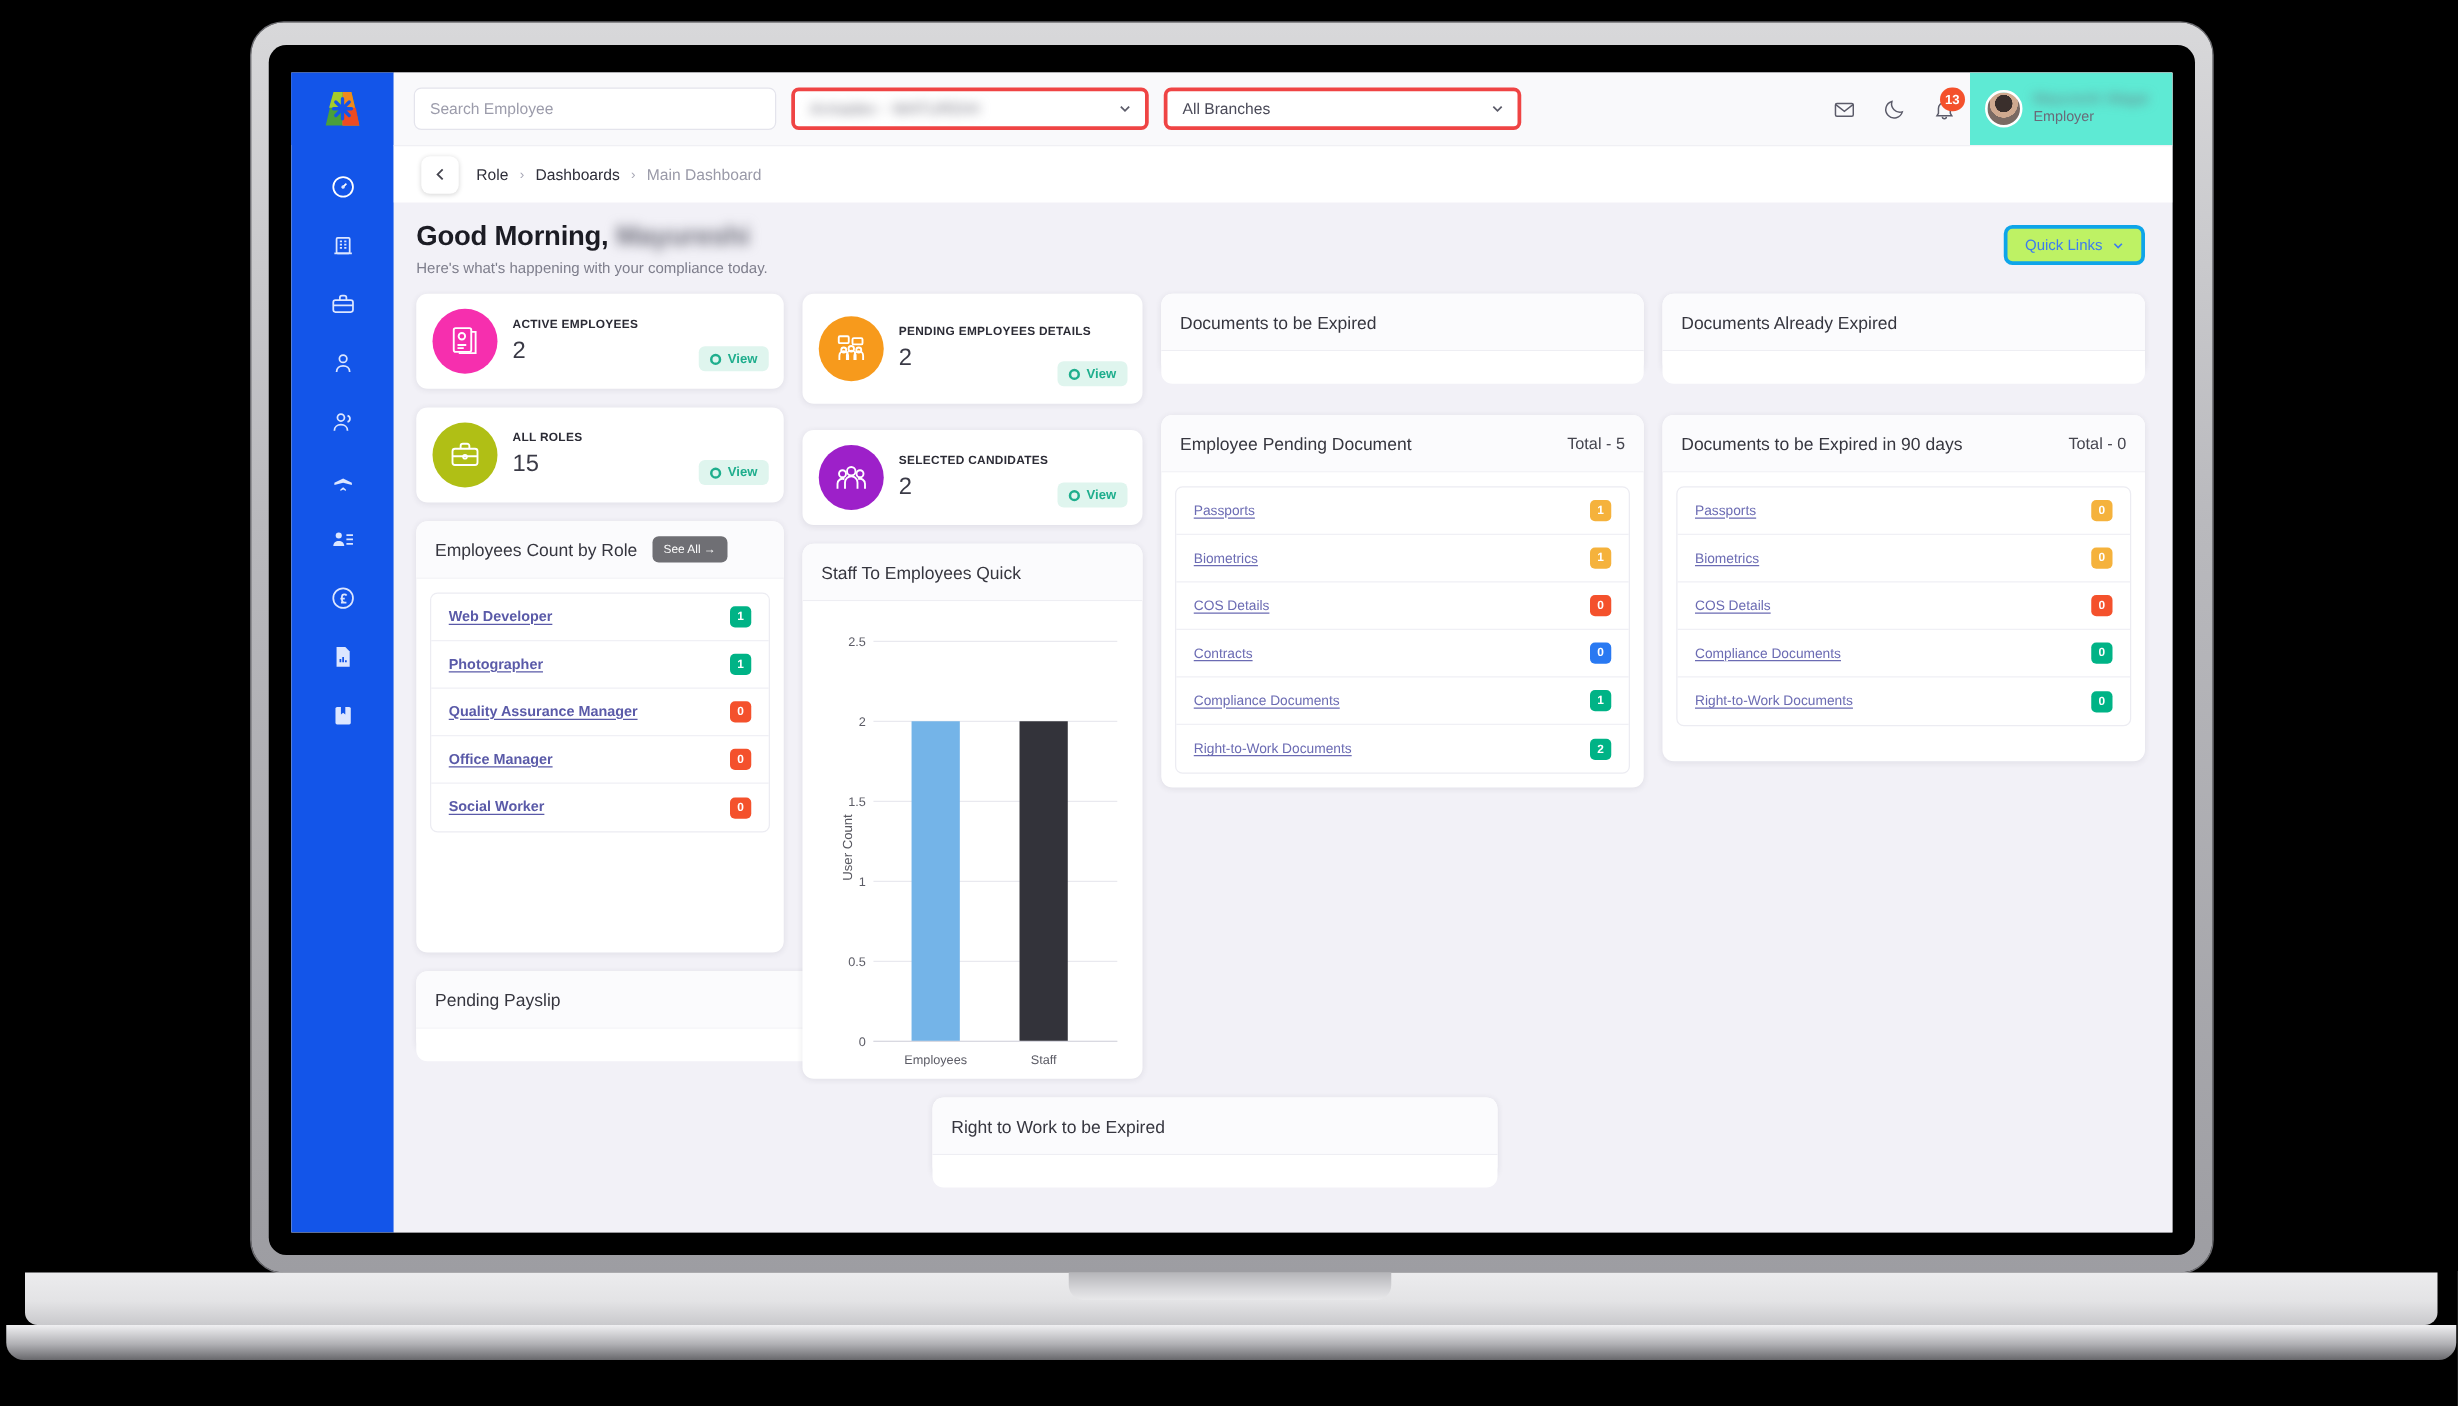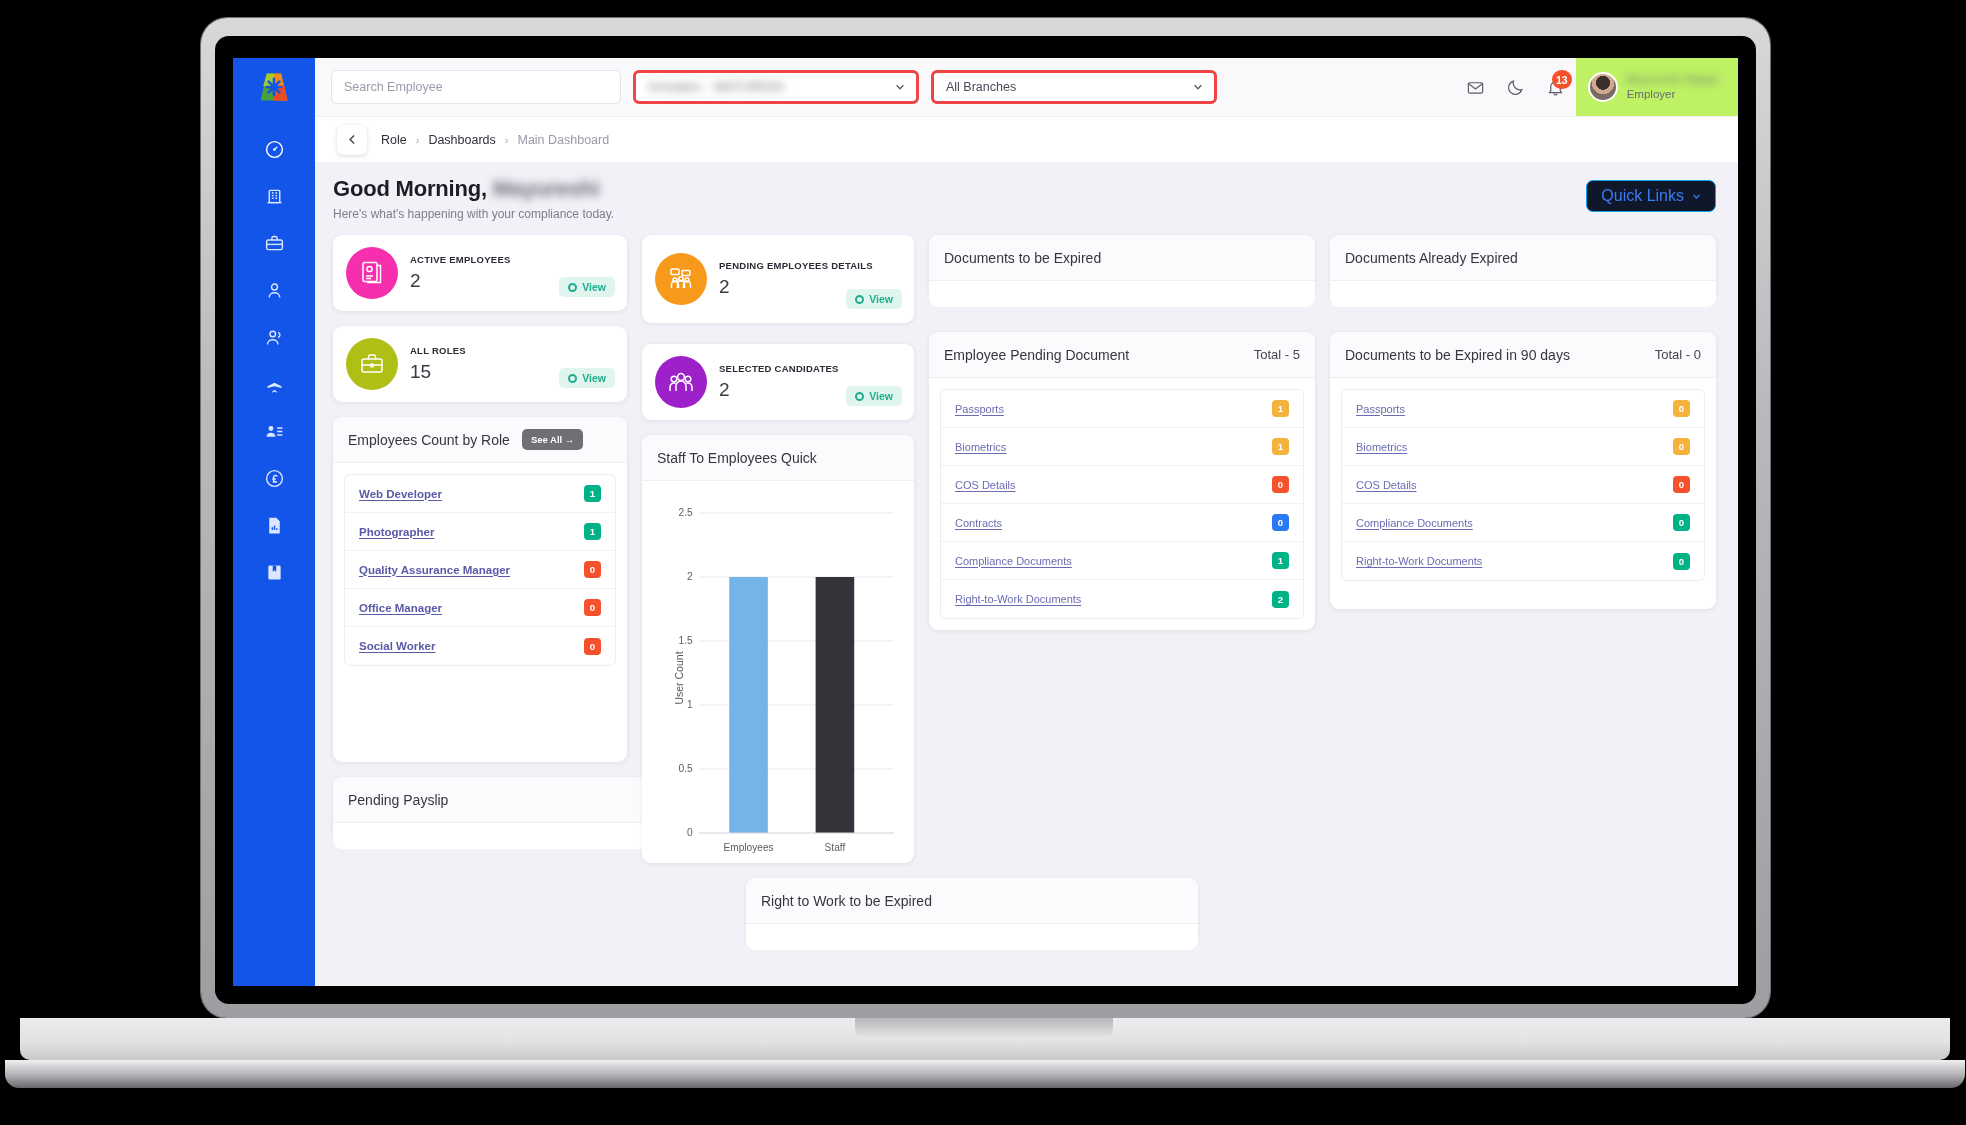--- a/index.html
+++ b/index.html
@@ -103,21 +103,21 @@
   .top-right { margin-left: auto; display: flex; align-items: center; gap: 0; height: 100%; }
   .ticon { width: 40px; height: 58px; display: flex; align-items: center; justify-content: center; cursor: pointer; position: relative; }
   .ticon svg { width: 19px; height: 19px; stroke: #5b5b69; fill: none; stroke-width: 1.5; }
   .badge-count {
     position: absolute; top: 12px; right: 4px; min-width: 19px; height: 19px;
     background: #f4512c; color: #fff; border-radius: 10px; font-size: 10.5px;
     display: flex; align-items: center; justify-content: center; font-weight: bold;
     padding: 0 4px;
   }
   .profile {
-    display: flex; align-items: center; gap: 9px; background: #bef264;
+    display: flex; align-items: center; gap: 9px; background: #5eead4;
     height: 58px; padding: 0 18px 0 12px; cursor: pointer; min-width: 148px;
   }
   .avatar {
     width: 30px; height: 30px; border-radius: 50%; flex: 0 0 30px;
     background: radial-gradient(circle at 50% 34%, #3a2f2c 0 32%, #cfa98f 33% 52%, #7a6a63 53% 100%);
     border: 2px solid #fff; overflow: hidden;
   }
   .pmeta { display: flex; flex-direction: column; gap: 2px; line-height: 1.05; }
   .pname { font-size: 11px; }
   .prole { font-size: 11.5px; color: #6a6a78; }
@@ -139,22 +139,22 @@
   .crumbs .cur { color: #9a9aa8; }
 
   
   .content { flex: 1; padding: 14px 22px 0 18px; overflow: hidden; }
   .greet-row { display: flex; align-items: flex-start; }
   .greet h1 { font-size: 22px; font-weight: bold; color: #1c1c24; letter-spacing: -.2px; }
   .greet h1 .nm { filter: blur(4.5px); color:#6e6e7b; }
   .greet p { font-size: 12px; color: #7e7e8c; margin-top: 5px; }
   .quicklinks {
     margin-left: auto; margin-top: 4px;
-    border: 1px solid #0ea5e9; color: #3d7bf0; background: #0f172a;
-    border-radius: 7px; height: 32px; padding: 0 14px; font-size: 16px;
+    border: 3px solid #0ea5e9; color: #3d7bf0; background: #bef264;
+    border-radius: 7px; height: 32px; padding: 0 14px; font-size: 12px;
     display: flex; align-items: center; gap: 8px; cursor: pointer;
     font-family: "Liberation Sans", sans-serif;
   }
   .quicklinks svg { width: 9px; height: 9px; }
 
   
   .grid { display: flex; gap: 15px; margin-top: 14px; align-items: flex-start; }
   .col { display: flex; flex-direction: column; gap: 15px; }
   .col-a { width: 294px; }
   .col-b { width: 272px; }
@@ -186,21 +186,21 @@
 
   
   .panel-head {
     height: 46px; display: flex; align-items: center; padding: 0 15px;
     border-bottom: 1px solid #eeeef3; background: #fbfbfd; border-radius: 9px 9px 0 0;
   }
   .panel-title { font-size: 14px; color: #36363f; }
   .panel-total { margin-left: auto; font-size: 13px; color: #45454f; }
   .seeall {
     margin-left: 12px; background: #6f6f74; color: #fff; border-radius: 5px;
-    font-size: 9.5px; font-weight: bold; padding: 5px 9px; cursor: pointer;
+    font-size: 9.5px; font-weight: normal; padding: 5px 9px; cursor: pointer;
     display: flex; align-items: center; gap: 4px;
   }
   .panel-body { padding: 11px; }
   .listbox { border: 1px solid #ececf2; border-radius: 6px; }
   .lrow {
     height: 38px; display: flex; align-items: center; padding: 0 14px;
     border-bottom: 1px solid #f0f0f5;
   }
   .lrow:last-child { border-bottom: none; }
   .lrow a {

